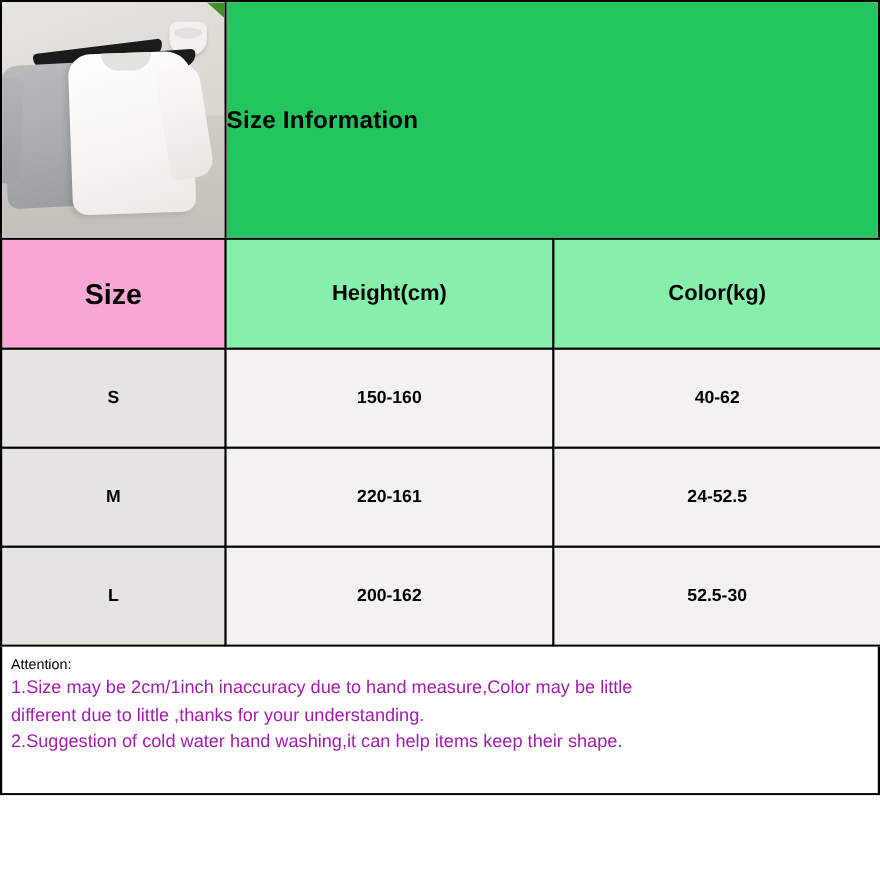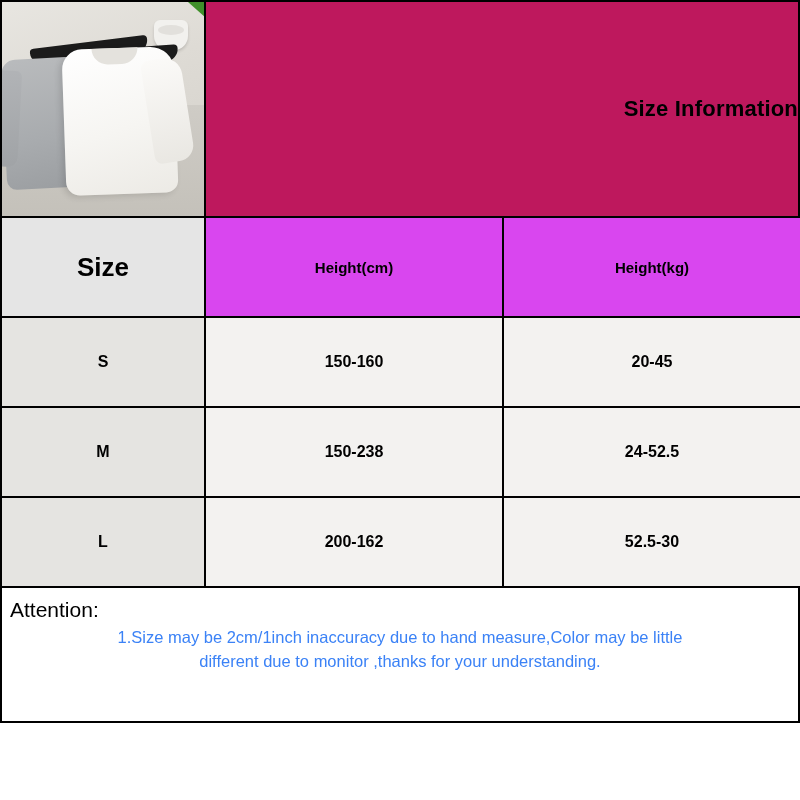--- a/index.html
+++ b/index.html
@@ -131,24 +131,24 @@
     position: absolute;
     left: 186px; top: 0px;
     width: 18px; height: 16px;
     background: #3f8f2a;
     clip-path: polygon(0 0, 100% 0, 100% 100%);
   }
 
   .title-cell {
     flex: 1;
     height: 100%;
-    background: #be185d;
+    background: #22c55e;
     display: flex;
     align-items: center;
-    justify-content: flex-end;
+    justify-content: flex-start;
     box-sizing: border-box;
   }
   .title-text {
     font-size: 22px;
     font-weight: bold;
     letter-spacing: 0.2px;
     color: #000;
   }
 
   
@@ -163,28 +163,28 @@
 
   .size-table th, .size-table td {
     border: 2px solid #000;
     text-align: center;
     box-sizing: border-box;
     padding: 0;
   }
 
   .hdr-row th {
     height: 100px;
-    background: #d946ef;
-    font-size: 15px;
+    background: #86efac;
+    font-size: 20px;
     font-weight: bold;
   }
   .hdr-row th.size-hdr {
     font-size: 26px;
     font-weight: bold;
-    background: #e5e5e5;
+    background: #f9a8d4;
   }
 
   .data-row td {
     height: 90px;
     font-size: 16px;
     background: #f3f2f0;
     font-weight: bold;
   }
   .data-row td.size-col {
     font-weight: bold;
@@ -199,26 +199,25 @@
     border-left: 2px solid #000;
     border-right: 2px solid #000;
     border-bottom: 2px solid #000;
     background: #ffffff;
     padding: 6px 8px 10px 8px;
     height: 135px;
   }
   .attention-line {
     font-size: 16.5px;
     line-height: 1.48;
-    color: #3b82f6;
+    color: #a21caf;
     white-space: nowrap;
-    text-align: center;
   }
   .attention-title {
-    font-size: 21px;
+    font-size: 13px;
     line-height: 1.48;
   }
   .footer-blank {
     width: 800px;
     height: 64px;
     background: #ffffff;
   }
 </style>
 </head>
 <body>
@@ -244,43 +243,44 @@
   <table class="size-table">
     <colgroup>
       <col class="c1">
         <col class="c2">
         <col class="c3">
     </colgroup>
     <thead>
       <tr class="hdr-row">
         <th class="size-hdr">Size</th>
         <th>Height(cm)</th>
-        <th>Height(kg)</th>
+        <th>Color(kg)</th>
       </tr>
     </thead>
     <tbody>
       <tr class="data-row">
         <td class="size-col">S</td>
         <td>150-160</td>
-        <td>20-45</td>
+        <td>40-62</td>
       </tr>
       <tr class="data-row">
         <td class="size-col">M</td>
-        <td>150-238</td>
+        <td>220-161</td>
         <td>24-52.5</td>
       </tr>
       <tr class="data-row">
         <td class="size-col">L</td>
         <td>200-162</td>
         <td>52.5-30</td>
       </tr>
     </tbody>
   </table>
 
   <div class="attention">
     <div class="attention-title">Attention:</div>
     <div class="attention-line">1.Size may be 2cm/1inch inaccuracy due to hand measure,Color may be little</div>
-    <div class="attention-line">different due to monitor ,thanks for your understanding.</div>
+    <div class="attention-line">different due to little ,thanks for your understanding.</div>
+    <div class="attention-line">2.Suggestion of cold water hand washing,it can help items keep their shape.</div>
   </div>
 
   <div class="footer-blank"></div>
 
 </div>
 
 </body></html>

